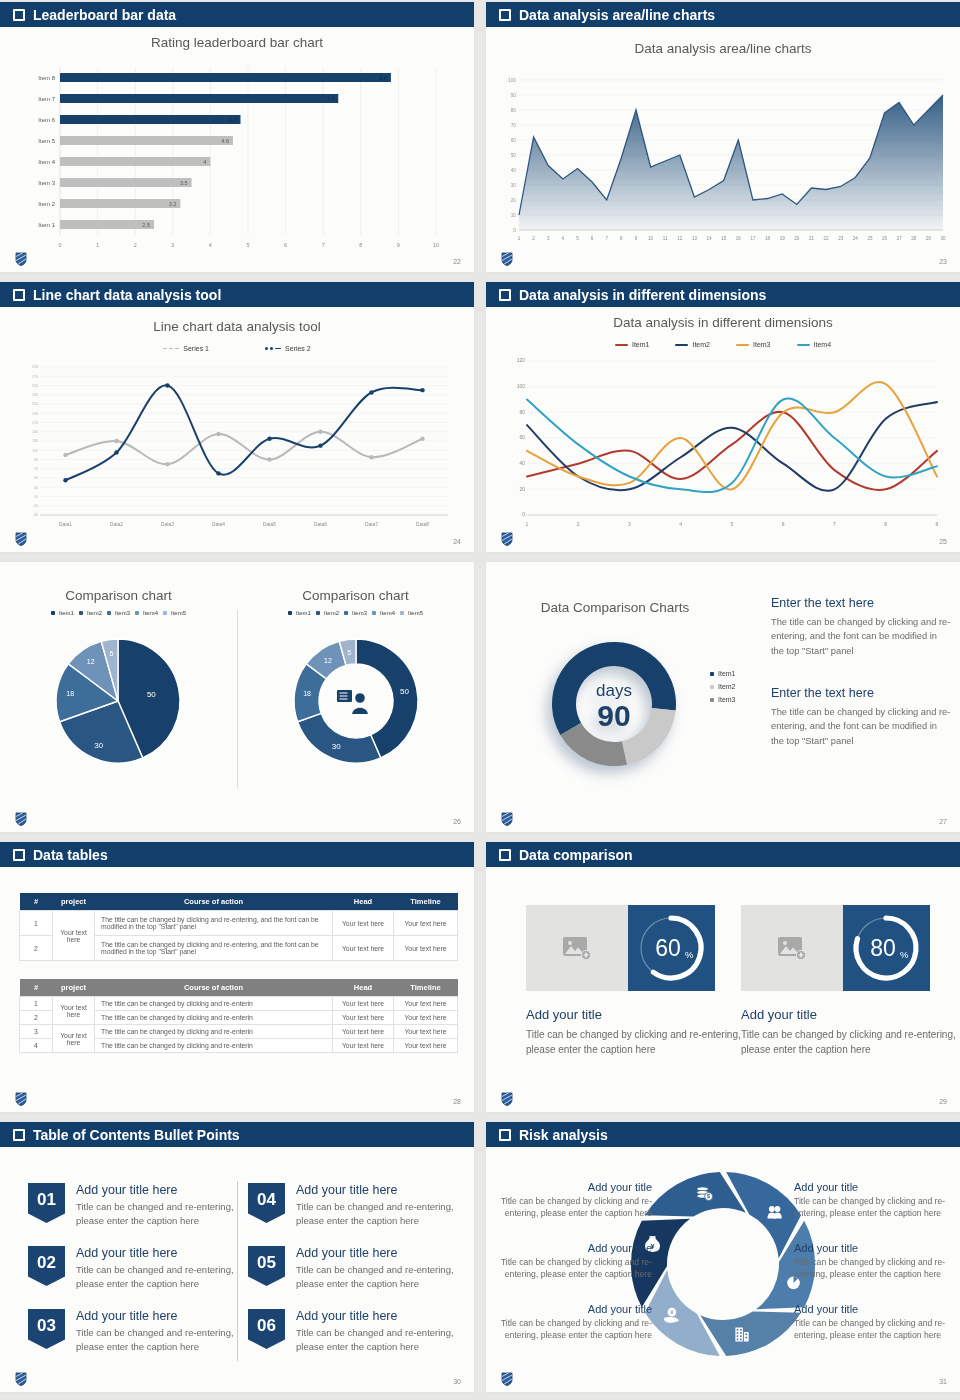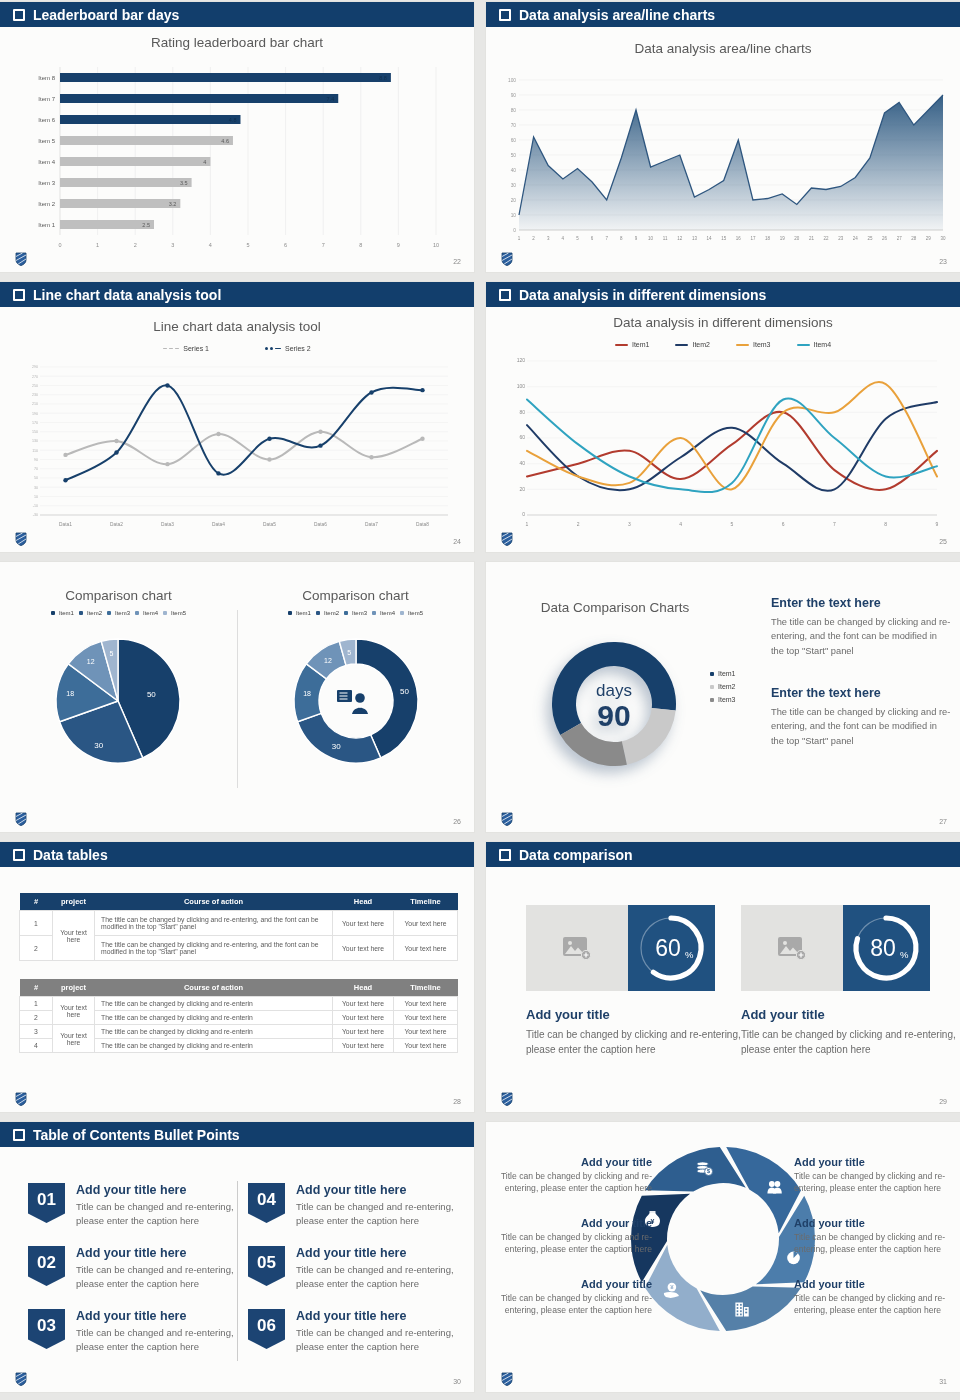--- a/index.html
+++ b/index.html
@@ -9,37 +9,37 @@
   .sh{height:25px;background:#123e6c;color:#fff;display:flex;align-items:center;padding-left:13px;font-weight:bold;font-size:14px;flex:none;}
   .hicon{width:8px;height:8px;border:2px solid #fff;border-radius:1px;margin-right:8px;flex:none;}
   .sb{flex:1;position:relative;}
   .logo{position:absolute;left:15px;bottom:6px;width:12px;height:14px;}
   .pnum{position:absolute;right:13px;bottom:7px;font-size:7px;color:#8a8a8a;}
   .ctitle{position:absolute;width:100%;text-align:center;color:#595959;font-size:13.5px;}
   .leg{position:absolute;width:100%;display:flex;justify-content:center;align-items:center;}
   .leg .li{display:flex;align-items:center;color:#404040;}
   .mbar{display:inline-block;border-radius:1px;}
   .mdot{display:inline-block;border-radius:50%;}
-  .heading{font-weight:bold;color:#1f4068;}
+  .heading{font-weight:normal;color:#1f4068;}
   .cap{color:#6b6b6b;}
   .tbl{border-collapse:collapse;width:438px;table-layout:fixed;}
   .tbl th{color:#fff;font-size:7.5px;font-weight:bold;padding:4px 2px;}
   .tbl td{font-size:6.8px;color:#5a5a5a;border:1px solid #e1e1e1;padding:3px 5px;background:#fff;}
   .tbl td.ctr{text-align:center;}
   .soft{filter:drop-shadow(-5px 7px 7px rgba(31,64,104,0.30));}
   .badge{width:37px;height:40px;background:#1c4473;color:#fff;font-weight:bold;font-size:17px;display:flex;justify-content:center;padding-top:7px;box-sizing:border-box;clip-path:polygon(0 0,100% 0,100% 76%,50% 100%,0 76%);}
 </style>
 </head>
 <body>
 
 <div class="grid">
   <section class="slide">
     <div class="sh">
         <span class="hicon"></span>
-        <span>Leaderboard bar days</span>
+        <span>Leaderboard bar data</span>
       </div>
     <div class="sb" id="body0">
         <div class="ctitle" style="top: 8px;">Rating leaderboard bar chart</div>
         <svg width="450" height="192" viewBox="0 0 450 192" style="position:absolute;left:12px;top:34px;">
           <line x1="48" y1="6" x2="48" y2="174" stroke="#d9d9d9" stroke-width="0.7"></line>
           <text x="48" y="186" font-size="5.5" fill="#8c8c8c" text-anchor="middle">0</text>
           <line x1="85.6" y1="6" x2="85.6" y2="174" stroke="#ebebeb" stroke-width="0.7"></line>
           <text x="85.6" y="186" font-size="5.5" fill="#8c8c8c" text-anchor="middle">1</text>
           <line x1="123.2" y1="6" x2="123.2" y2="174" stroke="#ebebeb" stroke-width="0.7"></line>
           <text x="123.2" y="186" font-size="5.5" fill="#8c8c8c" text-anchor="middle">2</text>
@@ -680,20 +680,24 @@
         </div>
         <div style="position: absolute; left: 237px; top: 34px; width: 1px; height: 180px; background: rgb(204, 204, 204);"></div>
       </div>
     <svg class="logo" viewBox="0 0 12 14">
         <path d="M1,1 h10 v7 c0,3 -2.5,4.6 -5,5.6 C3.5,12.6 1,11 1,8 Z" fill="#2b5f9e" stroke="#17406b" stroke-width="0.8"></path>
         <path d="M1,4.5 L7.5,1 M1,8.5 L11,3 M3.2,12 L11,7" stroke="rgba(255,255,255,0.85)" stroke-width="0.9" fill="none"></path>
       </svg>
     <span class="pnum">30</span>
   </section>
   <section class="slide">
+    <div class="sh">
+        <span class="hicon"></span>
+        <span>Risk analysis</span>
+      </div>
     <div class="sb" id="body9">
         <svg width="200" height="200" viewBox="-100 -100 200 200" style="position:absolute;left:137px;top:17px;">
           <path d="M-81.23117854302129,43.191383776301926A92,92 0 0 1 -81.23117854302127,-43.19138377630196L-32.915974128378494,-45.30495168499706A56,56 0 0 0 -55.96588631306936,1.9543718153400411Z" fill="#16375f"></path>
           <path d="M-78.0204248463912,-48.75257230945485A92,92 0 0 1 -3.210753696630089,-91.94395608575681L22.77725201224481,-51.158545627985646A56,56 0 0 0 -29.675478797059476,-47.49069338475985Z" fill="#2e5e8f"></path>
           <path d="M3.210753696630089,-91.94395608575681A92,92 0 0 1 78.0204248463912,-48.75257230945485L55.6932261406233,-5.853593942988594A56,56 0 0 0 26.290407516009886,-49.44506520009991Z" fill="#36689b"></path>
           <path d="M81.23117854302127,-43.19138377630196A92,92 0 0 1 81.23117854302129,43.191383776301926L32.9159741283785,45.30495168499705A56,56 0 0 0 55.96588631306936,-1.9543718153400604Z" fill="#4c7dab"></path>
           <path d="M78.0204248463912,48.75257230945484A92,92 0 0 1 3.2107536966300643,91.94395608575681L-22.77725201224479,51.15854562798566A56,56 0 0 0 29.675478797059476,47.49069338475985Z" fill="#5580a8"></path>
           <path d="M-3.210753696630083,91.94395608575681A92,92 0 0 1 -78.0204248463912,48.75257230945486L-55.69322614062331,5.853593942988589A56,56 0 0 0 -26.29040751600989,49.445065200099904Z" fill="#92aecb"></path>
           <g transform="translate(-70.51258531910199,-18.893790292484013)">
             <rect x="-3" y="-9" width="6" height="1.8" fill="#fff"></rect>

